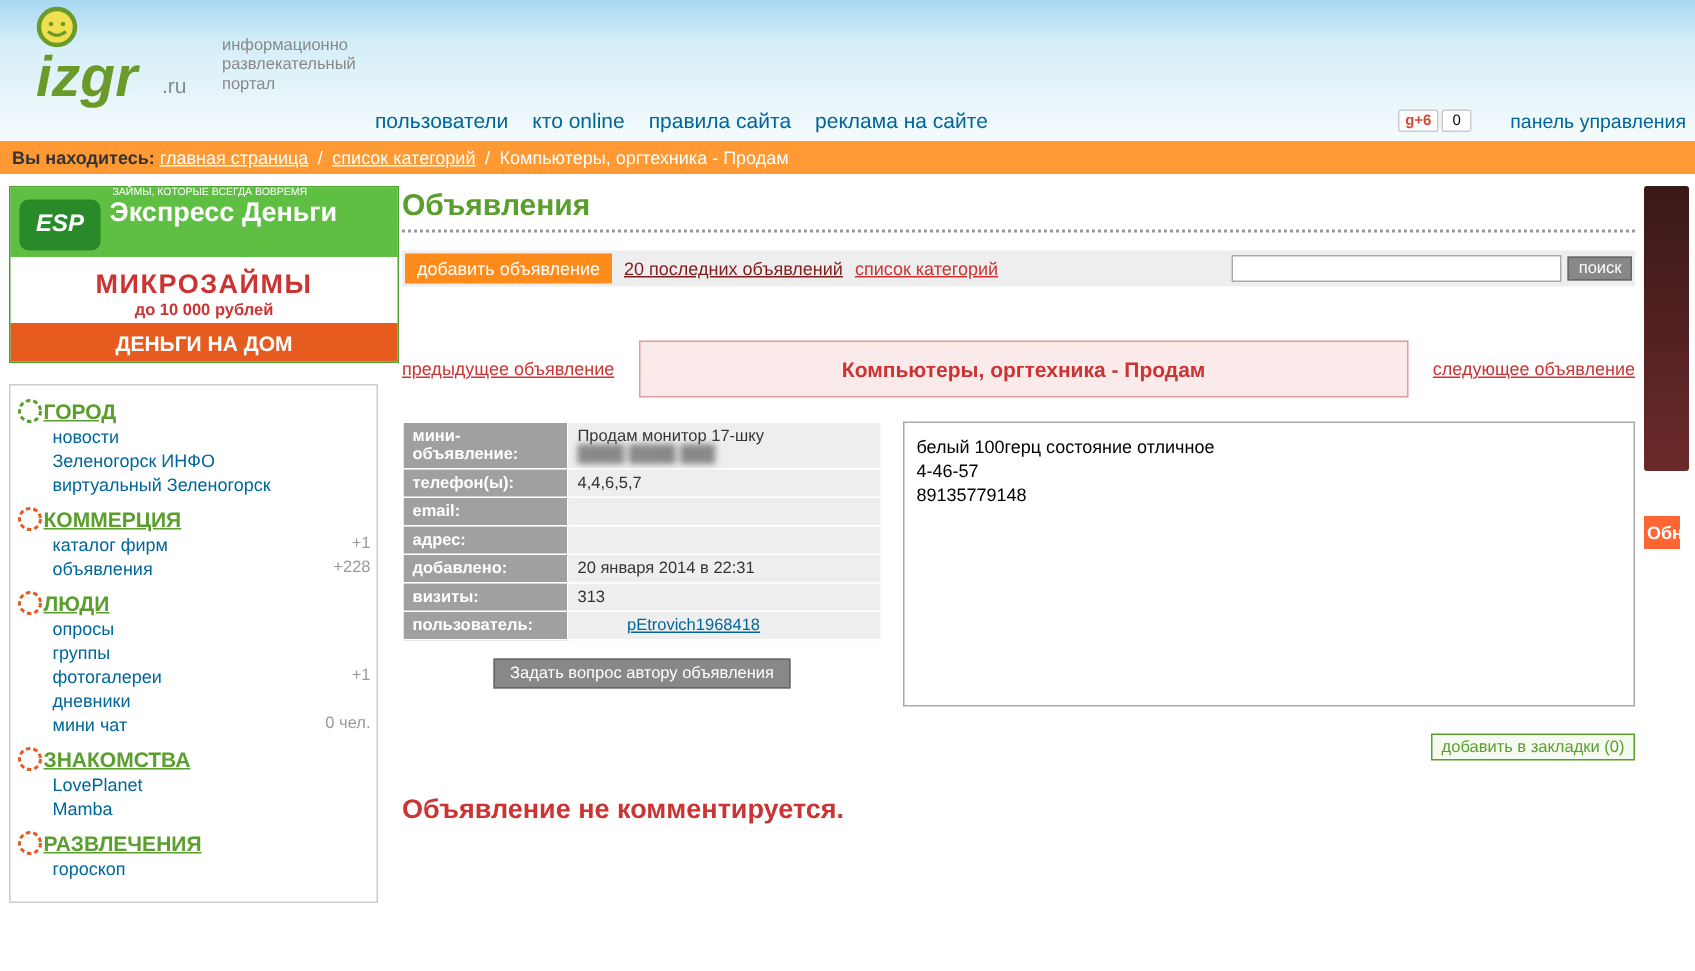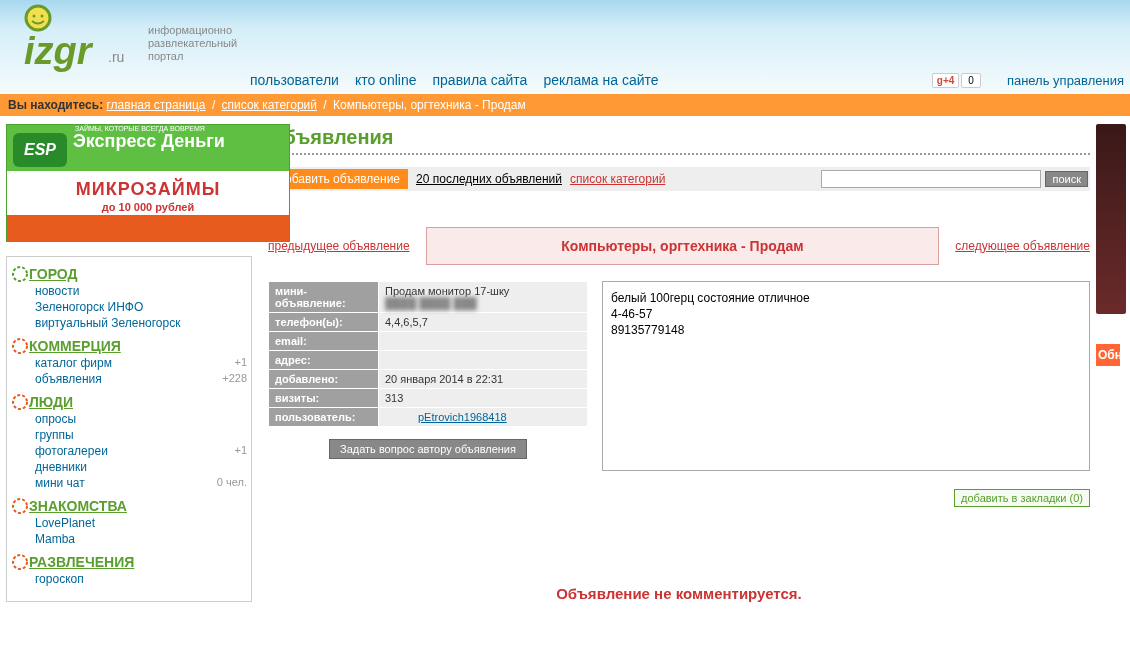--- a/index.html
+++ b/index.html
@@ -1,17 +1,17 @@
 <!DOCTYPE html>
 <html><head>
 <meta charset="utf-8">
 <style>
 * { margin: 0; padding: 0; box-sizing: border-box; }
 body { font-family: Verdana, Arial, sans-serif; font-size: 12px; background: #fff; width: 1130px; }
-a { color: #000000; text-decoration: underline; cursor: pointer; }
+a { color: #7f1d1d; text-decoration: underline; cursor: pointer; }
 
 .top-header { background: linear-gradient(to bottom, #a8d8f0 0%, #d4eef8 30%, #f5fbfc 100%); height: 94px; display: flex; border-bottom: 0; }
 .logo-area { width: 250px; display: flex; align-items: flex-start; padding-left: 10px; padding-top: 4px; }
 .logo-svg { width: 130px; height: 82px; }
 .tagline { color: #888; font-size: 11px; line-height: 13px; margin-left: 8px; margin-top: 20px; }
 .top-nav { flex: 1; display: flex; align-items: flex-end; padding-bottom: 6px; gap: 16px; font-size: 14px; }
 .top-nav a { color: #006699; text-decoration: none; }
 .gplus { margin-left: auto; margin-right: 10px; display: flex; align-items: center; gap: 2px; }
 .gplus-btn { background: #fff; border: 1px solid #ccc; border-radius: 2px; padding: 1px 4px; font-size: 10px; color: #d34836; font-weight: bold; }
 .gplus-count { background: #fff; border: 1px solid #ccc; border-radius: 2px; padding: 1px 6px; font-size: 10px; }
@@ -20,21 +20,21 @@
 .breadcrumb-bar { background: #ff9933; color: #fff; padding: 4px 8px; font-size: 12px; }
 .breadcrumb-bar a { color: #fff; }
 .breadcrumb-bar .bc-label { color: #333; font-weight: bold; }
 .breadcrumb-bar .sep { color: #fff; margin: 0 3px; }
 
 .page-wrap { display: flex; align-items: flex-start; }
 .left-col { width: 258px; padding: 8px 6px; }
 .main-col { flex: 1; padding: 10px 6px 10px 10px; }
 .right-col { width: 34px; padding-top: 8px; }
 
-.banner { width: 284px; height: 118px; background: linear-gradient(to bottom, #5fbf43 0%, #5fbf43 40%, #fff 40%, #fff 78%, #e85b1f 78%); border: 1px solid #4ca030; position: relative; }
+.banner { width: 260px; height: 118px; background: linear-gradient(to bottom, #5fbf43 0%, #5fbf43 40%, #fff 40%, #fff 78%, #e85b1f 78%); border: 1px solid #4ca030; position: relative; }
 .banner .esp { position: absolute; left: 6px; top: 8px; width: 54px; height: 34px; background: #298a2a; border-radius: 6px; color: #fff; font-weight: bold; font-size: 16px; display: flex; align-items: center; justify-content: center; font-style: italic; }
 .banner .exp { position: absolute; left: 66px; top: 6px; color: #fff; font-weight: bold; font-size: 18px; }
 .banner .tagsmall { position: absolute; left: 68px; top: 0px; font-size: 7px; color: #fff; }
 .banner .micro { position: absolute; left: 0; right: 0; top: 54px; text-align: center; color: #cc3333; font-weight: bold; font-size: 18px; letter-spacing: 1px; }
 .banner .upto { position: absolute; left: 0; right: 0; top: 76px; text-align: center; color: #cc3333; font-size: 11px; font-weight: bold; }
 .banner .nadom { position: absolute; left: 0; right: 0; bottom: 4px; text-align: center; color: #fff; font-weight: bold; font-size: 14px; }
 
 .side-menu { border: 1px solid #ccc; margin-top: 14px; padding: 8px 4px; }
 .menu-section { margin-bottom: 6px; }
 .menu-header { display: flex; align-items: center; gap: 0; }
@@ -62,21 +62,21 @@
 .details-table { width: 320px; border-collapse: collapse; }
 .details-table td { border: 1px solid #fff; padding: 3px 6px; font-size: 11px; }
 .details-table td.lbl { background: #a0a0a0; color: #fff; font-weight: bold; width: 110px; }
 .details-table td.val { background: #eee; color: #333; }
 .details-table a { color: #006699; padding-left: 33px; }
 .ask-btn { display: block; margin: 12px auto 0; background: #888; color: #fff; border: 1px solid #666; padding: 3px 10px; font-size: 11px; cursor: pointer; }
 .desc-box { flex: 1; border: 1px solid #aaa; padding: 8px; font-size: 12px; line-height: 16px; min-height: 190px; }
 
 .bookmark-row { text-align: right; margin-top: 18px; }
 .bookmark-btn { border: 1px solid #5a9e2e; color: #5a9e2e; background: #f5fbf0; padding: 2px 6px; font-size: 11px; cursor: pointer; }
-.no-comments { text-align: center; color: #cc3333; font-weight: bold; margin-top: 78px; font-size: 15px; }
+.no-comments { text-align: left; color: #cc3333; font-weight: bold; margin-top: 22px; font-size: 18px; }
 
 .right-banner { width: 30px; height: 190px; background: linear-gradient(to bottom, #3a1818, #6b2a2a); border-radius: 2px; }
 .right-tab { width: 24px; background: #ff6633; color: #fff; font-weight: bold; font-size: 12px; padding: 4px 2px; margin-top: 30px; text-align: left; overflow: hidden; }
 
 .blur-text { filter: blur(2px); color: #888; }
 </style>
 </head>
 <body>
 
 <div class="top-header">
@@ -92,21 +92,21 @@
     <div class="tagline" style="white-space:pre-line;">информационно
 развлекательный
 портал</div>
   </div>
   <div class="top-nav">
     <a>пользователи</a>
     <a>кто online</a>
     <a>правила сайта</a>
     <a>реклама на сайте</a>
     <div class="gplus">
-      <span class="gplus-btn">g+4</span>
+      <span class="gplus-btn">g+6</span>
       <span class="gplus-count">0</span>
     </div>
     <a class="panel-link">панель управления</a>
   </div>
 </div>
 
 <div class="breadcrumb-bar">
   <span class="bc-label">Вы находитесь:</span>
   <a>главная страница</a>
   <span class="sep">/</span>
@@ -116,20 +116,21 @@
 </div>
 
 <div class="page-wrap">
   <div class="left-col">
     <div class="banner">
       <div class="tagsmall">ЗАЙМЫ, КОТОРЫЕ ВСЕГДА ВОВРЕМЯ</div>
       <div class="esp">ESP</div>
       <div class="exp">Экспресс Деньги</div>
       <div class="micro">МИКРОЗАЙМЫ</div>
       <div class="upto">до 10 000 рублей</div>
+      <div class="nadom">ДЕНЬГИ НА ДОМ</div>
     </div>
 
     <div class="side-menu" id="side-menu">
         <div class="menu-section">
           <div class="menu-header">
             <svg class="menu-icon" viewBox="0 0 18 18">
               <circle cx="9" cy="9" r="7" fill="none" stroke="#5a9e2e" stroke-width="2" stroke-dasharray="3 2"></circle>
             </svg>
             <a class="menu-title">ГОРОД</a>
           </div>

